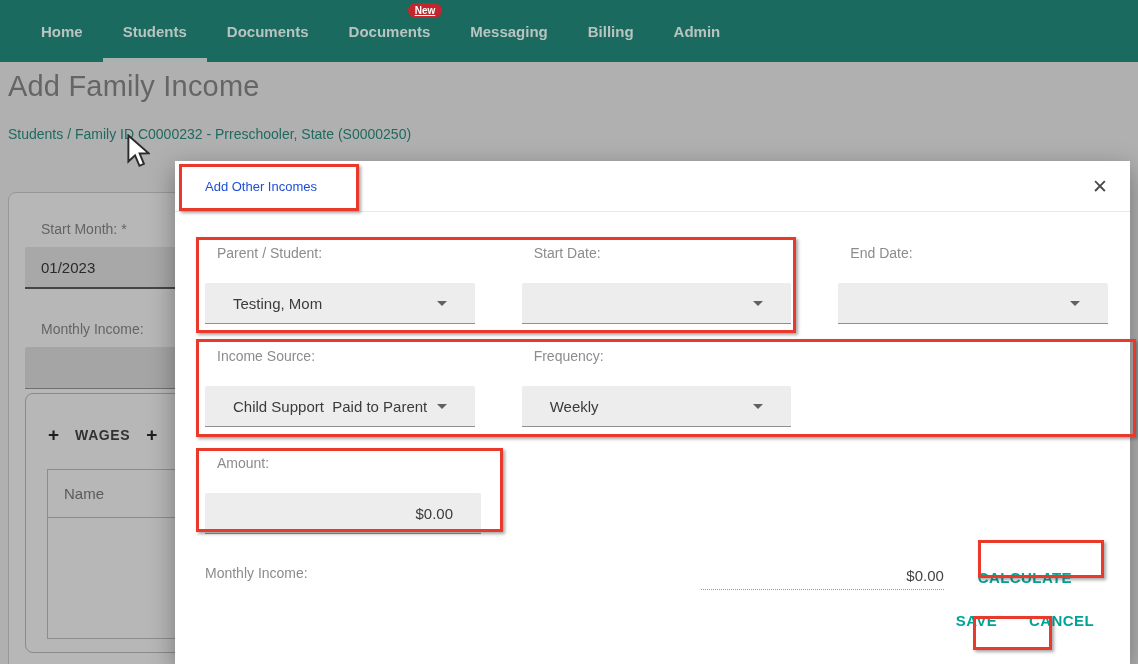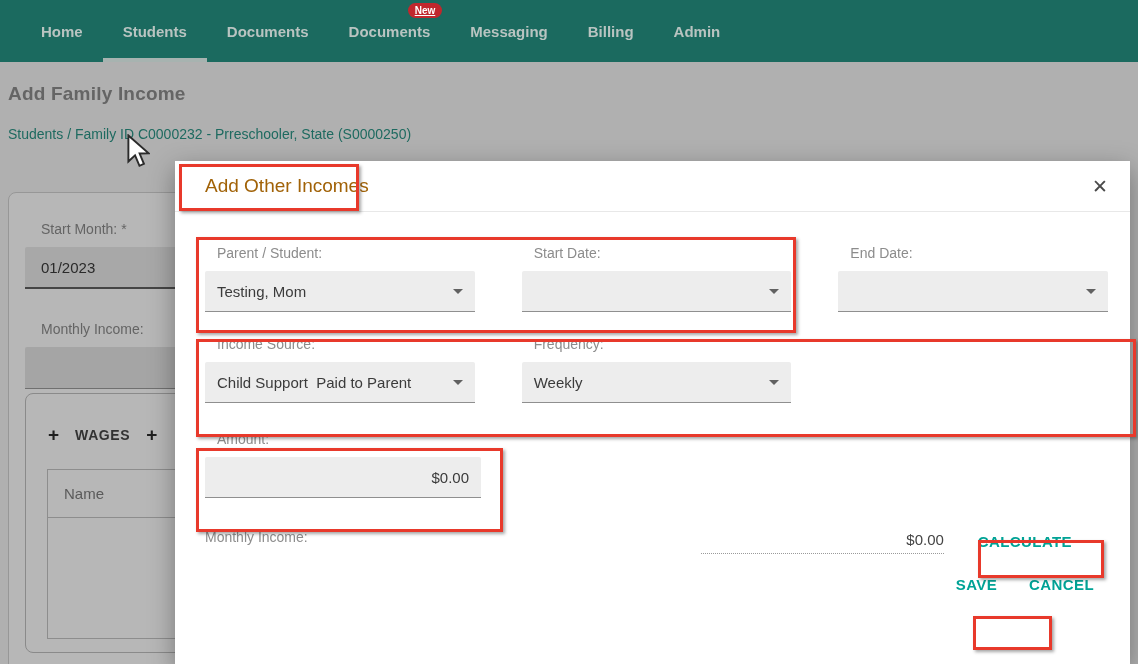--- a/index.html
+++ b/index.html
@@ -8,49 +8,49 @@
 
   
   .navbar { position:absolute; left:0; top:0; width:1138px; height:62px; background:#1b6a5f; z-index:10; display:flex; align-items:stretch; padding-left:21px; }
   .nav-item { position:relative; display:flex; align-items:center; padding:0 20px; color:#b9c4c1; font-size:15px; font-weight:bold; cursor:pointer; }
   .nav-item.active { }
   .nav-underline { position:absolute; left:0; bottom:0; width:100%; height:4px; background:#a7b3b0; }
   .nav-badge { position:absolute; top:3px; right:8px; background:#c1272d; color:#fff; font-size:10px; font-weight:bold; padding:2px 7px; border-radius:9px;text-decoration:underline; }
 
   
   .content { position:absolute; left:0; top:62px; width:1138px; height:602px; background:#f2f2f2; z-index:1; }
-  .page-title { position:absolute; left:8px; top:21px; font-size:19px; color:#8b8b8b; font-weight:bold; letter-spacing:0.2px; }
+  .page-title { position:absolute; left:8px; top:8px; font-size:29px; color:#8b8b8b; font-weight:normal; letter-spacing:0.2px; }
   .breadcrumb { position:absolute; left:8px; top:64px; font-size:14px; color:#2a9284; cursor:pointer; }
 
   .panel { position:absolute; left:8px; top:130px; width:690px; height:540px; background:#fbfbfb; border:1px solid #cfcfcf; border-radius:8px; }
   .bg-label { position:absolute; font-size:14px; color:#8a8a8a; }
   .bg-field { position:absolute; left:16px; width:470px; height:42px; background:#e6e6e6; border-bottom:2px solid #5f5f5f; border-radius:2px 2px 0 0; font-size:15px; color:#3a3a3a; display:flex; align-items:center; padding-left:16px; }
   .bg-field.empty { border-bottom:1px solid #9a9a9a; background:#e2e2e2; }
   .wages-card { position:absolute; left:16px; top:200px; width:650px; height:260px; border:1px solid #bdbdbd; border-radius:8px; }
   .wages-header { position:absolute; left:22px; top:30px; display:flex; align-items:center; gap:16px; }
   .plus-icon { font-size:19px; font-weight:bold; color:#2b2b2b; cursor:pointer; }
   .wages-title { font-size:14px; font-weight:bold; color:#454545; letter-spacing:0.6px; }
   .name-table { position:absolute; left:21px; top:75px; width:600px; height:170px; border:1px solid #c2c2c2; background:transparent; }
   .name-header { height:48px; display:flex; align-items:center; padding-left:16px; font-size:15px; color:#7d7d7d; border-bottom:1px solid #c2c2c2; }
 
   
   .overlay { position:absolute; left:0; top:62px; width:1138px; height:602px; background:rgba(0,0,0,0.27); z-index:2; }
 
   
   .modal { position:absolute; left:175px; top:161px; width:955px; height:503px; background:#ffffff; z-index:3; box-shadow:0 8px 24px rgba(0,0,0,0.35); }
   .modal-header { position:relative; height:51px; border-bottom:1px solid #e8e8e8; display:flex; align-items:center; padding-left:30px; }
-  .modal-title { font-size:19px; color:#a16207; }
+  .modal-title { font-size:13px; color:#1d4ed8; }
   .modal-close { position:absolute; right:16px; top:12px; font-size:19px; color:#4a4a4a; cursor:pointer; padding:2px 6px; }
   .modal-body { padding:0 22px 0 30px; }
   .form-grid { display:grid; grid-template-columns:1fr 1fr 1fr; column-gap:47px; }
   .row1 { margin-top:33px; }
   .row2 { margin-top:24px; }
   .row3 { margin-top:28px; width:276px; }
   .field-label { font-size:14px; color:#8c8c8c; height:20px; margin-left:12px; white-space:pre; }
-  .select-box { margin-top:6px; height:41px; background:#ededed; border-bottom:1px solid #8f8f8f; border-radius:2px 2px 0 0; display:flex; align-items:center; padding:0 12px; cursor:pointer; }
+  .select-box { margin-top:18px; height:41px; background:#ededed; border-bottom:1px solid #8f8f8f; border-radius:2px 2px 0 0; display:flex; align-items:center; padding:0 28px; cursor:pointer; }
   .field-value { font-size:15px; color:#3b3b3b; white-space:pre; flex:1; }
   .field-value.right { text-align:right; }
   .caret { width:0; height:0; border-left:5px solid transparent; border-right:5px solid transparent; border-top:5px solid #616161; margin-left:8px; }
   .amount-box { cursor:text; }
   .mi-row { display:flex; align-items:flex-end; margin-top:22px; height:34px; }
   .mi-label { font-size:14px; color:#8c8c8c; margin-right:auto; align-self:center; }
   .mi-value-box { width:243px; border-bottom:1px dotted #9a9a9a; padding-bottom:5px; text-align:right; font-size:15px; color:#444444; }
   .text-button { font-size:15px; font-weight:bold; color:#00a396; letter-spacing:0.4px; cursor:pointer; background:none; border:none; font-family:"Liberation Sans", sans-serif; }
   .calc-button { margin-left:28px; margin-right:30px; padding:4px 6px; }
   .actions-row { display:flex; justify-content:flex-end; align-items:center; gap:24px; margin-top:16px; padding-right:10px; }

